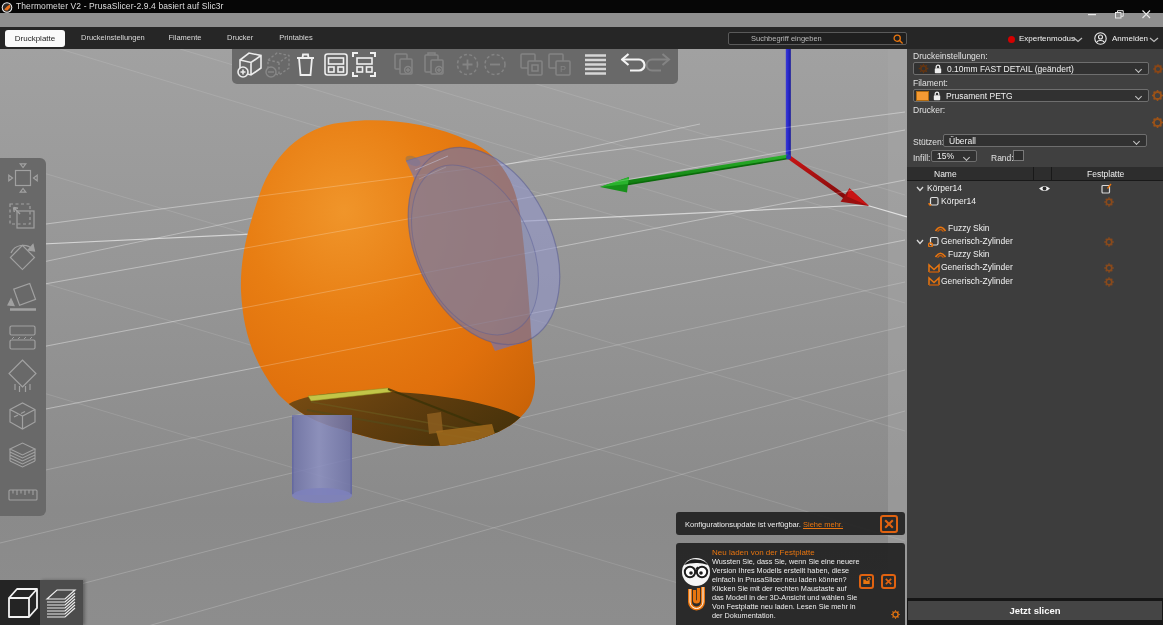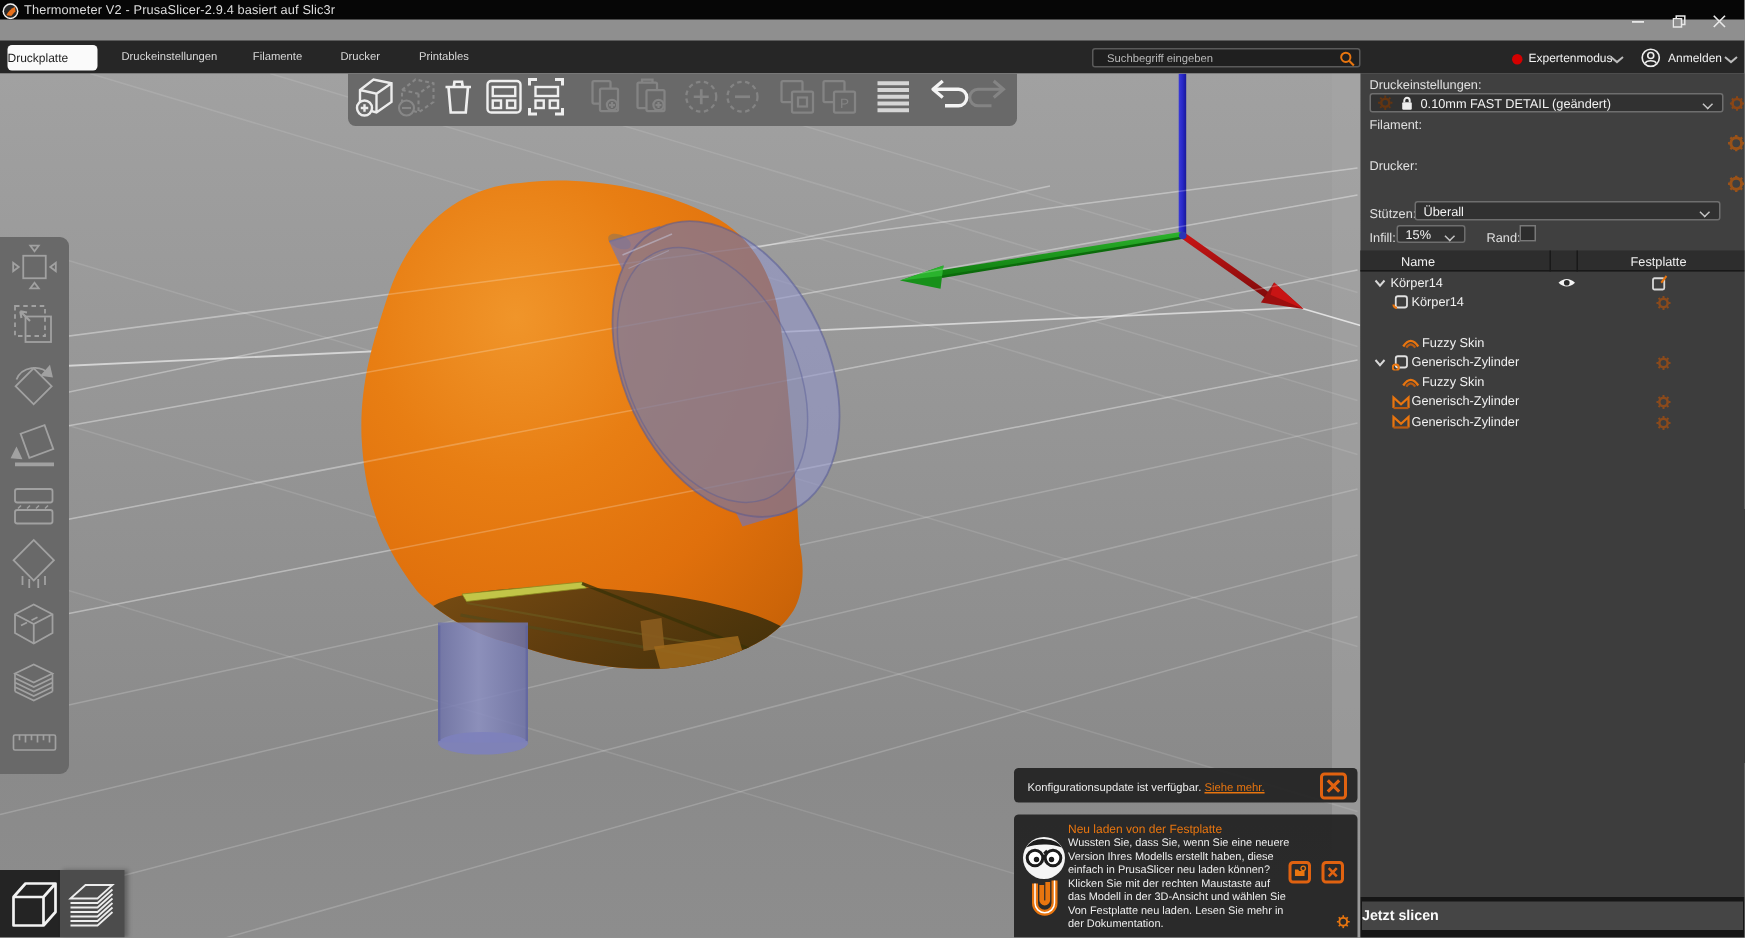--- a/index.html
+++ b/index.html
@@ -4,36 +4,36 @@
 html,body{width:1163px;height:625px;overflow:hidden;background:#8f8f8f;font-family:"Liberation Sans",sans-serif}
 #app{position:relative;width:1163px;height:625px}
 .abs{position:absolute}
 #titlebar{left:0;top:0;width:1163px;height:13px;background:#060606;color:#e6e6e6;font-size:9px}
 #titletxt{left:16px;top:1px;color:#dedede;font-size:9px;letter-spacing:.1px}
 #winbtns{right:12px;top:9px;height:11px;display:flex;gap:18px;color:#e8e8e8;align-items:center}
 #menubar{left:0;top:13px;width:1163px;height:14px;background:#1c1c1c;color:#dcdcdc;font-size:7.5px}
 #menubar span{position:absolute;top:2px}
 #tabbar{left:0;top:27px;width:1163px;height:22px;background:#262626;color:#d8d8d8;font-size:7.5px}
 .tab{position:absolute;top:3px;height:16px;line-height:16px;text-align:center}
-#tabactive{position:absolute;left:5px;top:3px;width:60px;height:17px;background:#fafafa;color:#1d1d1d;border-radius:3px;line-height:17px;font-size:8px}
-#search{position:absolute;left:728px;top:5px;width:179px;height:13px;background:#1f1f1f;border:1px solid #5a5a5a;border-radius:2px;color:#b9b9b9;font-size:7.5px;line-height:11px;padding-left:9px}
+#tabactive{position:absolute;left:5px;top:3px;width:60px;height:17px;background:#fafafa;color:#1d1d1d;border-radius:3px;line-height:17px;text-align:center;font-size:8px}
+#search{position:absolute;left:728px;top:5px;width:179px;height:13px;background:#1f1f1f;border:1px solid #5a5a5a;border-radius:2px;color:#b9b9b9;font-size:7.5px;line-height:11px;padding-left:22px}
 #viewport{left:0;top:49px;width:907px;height:576px;background:linear-gradient(180deg,#a1a1a1 0%,#979797 35%,#8a8a8a 80%,#8d8d8d 100%);overflow:hidden}
 #scene{position:absolute;left:0;top:0}
 .tbar{position:absolute;background:#696969}
 #toptb{left:232px;top:0px;width:446px;height:35px;border-radius:0 0 5px 5px}
 #lefttb{left:0;top:109px;width:46px;height:358px;border-radius:0 6px 6px 0}
 #panel{left:907px;top:49px;width:288px;height:576px;background:#404040;color:#e2e2e2;font-size:8.5px}
 .plabel{position:absolute;color:#e0e0e0;font-size:8.5px}
 .combo{position:absolute;background:#313131;border:1px solid #6e6e6e;border-radius:2px;color:#f2f2f2;display:flex;align-items:center;font-size:8.5px}
 .caret{position:absolute;right:7px;top:3.5px;width:5px;height:5px;border-right:1.3px solid #c6c6c6;border-bottom:1.3px solid #c6c6c6;transform:rotate(45deg)}
 #tree{position:absolute;left:0px;top:118px;width:256px;height:431px;background:#3d3d3d}
 #treehdr{position:absolute;left:0;top:0;width:256px;height:14px;background:#2d2d2d;border-bottom:1px solid #191919;color:#f0f0f0}
 .trow{position:absolute;height:13px;font-size:8.5px;color:#f2f2f2;width:256px}
 #slicebar{position:absolute;left:0;top:549px;width:256px;height:27px;background:#161616}
-#slicebtn{position:absolute;left:1px;top:3px;width:254px;height:19px;background:#454545;color:#fafafa;font-weight:bold;font-size:9.5px;line-height:19px}
+#slicebtn{position:absolute;left:1px;top:3px;width:254px;height:19px;background:#454545;color:#fafafa;font-weight:bold;font-size:9.5px;text-align:center;line-height:19px}
 .notif{position:absolute;background:rgba(37,37,37,.96);border-radius:3px;color:#ededed}
 #notif1{left:676px;top:463px;width:229px;height:23px;font-size:7.5px}
 #notif2{left:676px;top:494px;width:229px;height:128px;font-size:7.3px}
 .xbtn{position:absolute;border:2px solid #e06210;border-radius:3px}
 .xbtn svg{display:block}
 .orange{color:#e8750f}
 #viewbtns{position:absolute;left:0;top:531px;height:45px}
 #vb1{position:absolute;left:0;top:0;width:40px;height:45px;background:#242424}
 #vb2{position:absolute;left:40px;top:0;width:43px;height:45px;background:#4c4c4c;box-shadow:2px 0 3px rgba(0,0,0,.3)}
 </style></head>
@@ -372,20 +372,31 @@
           </g>
         </svg>
 <svg width="8" height="10" style="margin-left:5px">
           <rect x="0.8" y="4.2" width="6.4" height="5" rx="0.8" fill="#ededed"></rect>
           <path d="M2.2 4.2 V3 A1.8 1.8 0 0 1 5.8 3 V4.2" fill="none" stroke="#ededed" stroke-width="1.3"></path>
         </svg>
 <span style="margin-left:5px">0.10mm FAST DETAIL (geändert)</span>
         <span class="caret"></span>
 </div>
 <div class="plabel" style="left:6px;top:29px">Filament:</div>
+<div class="combo" style="left:6px;top:40px;width:236px;height:13px">
+<svg width="13" height="10" style="margin-left:2px">
+          <rect x="0.5" y="0.5" width="12" height="9" fill="#f59a33" stroke="#b06a10" stroke-width="1"></rect>
+        </svg>
+<svg width="8" height="10" style="margin-left:4px">
+          <rect x="0.8" y="4.2" width="6.4" height="5" rx="0.8" fill="#ededed"></rect>
+          <path d="M2.2 4.2 V3 A1.8 1.8 0 0 1 5.8 3 V4.2" fill="none" stroke="#ededed" stroke-width="1.3"></path>
+        </svg>
+<span style="margin-left:5px">Prusament PETG</span>
+        <span class="caret"></span>
+</div>
 <div class="plabel" style="left:6px;top:56px">Drucker:</div>
 <svg class="gearR" style="position:absolute;left:246px;top:15px" width="10" height="10">
         <circle cx="5" cy="5" r="3" fill="none" stroke="#8a4616" stroke-width="1.8"></circle>
         <g stroke="#8a4616" stroke-width="1.4">
           <path d="M5 0.2 V1.8 M5 8.2 V9.8 M0.2 5 H1.8 M8.2 5 H9.8 M1.6 1.6 L2.7 2.7 M7.3 7.3 L8.4 8.4 M8.4 1.6 L7.3 2.7 M2.7 7.3 L1.6 8.4"></path>
         </g>
       </svg>
 <svg class="gearR" style="position:absolute;left:245px;top:41px" width="11" height="11">
         <circle cx="5.5" cy="5.5" r="3.6" fill="none" stroke="#9a5218" stroke-width="2"></circle>
         <g stroke="#9a5218" stroke-width="1.6">

